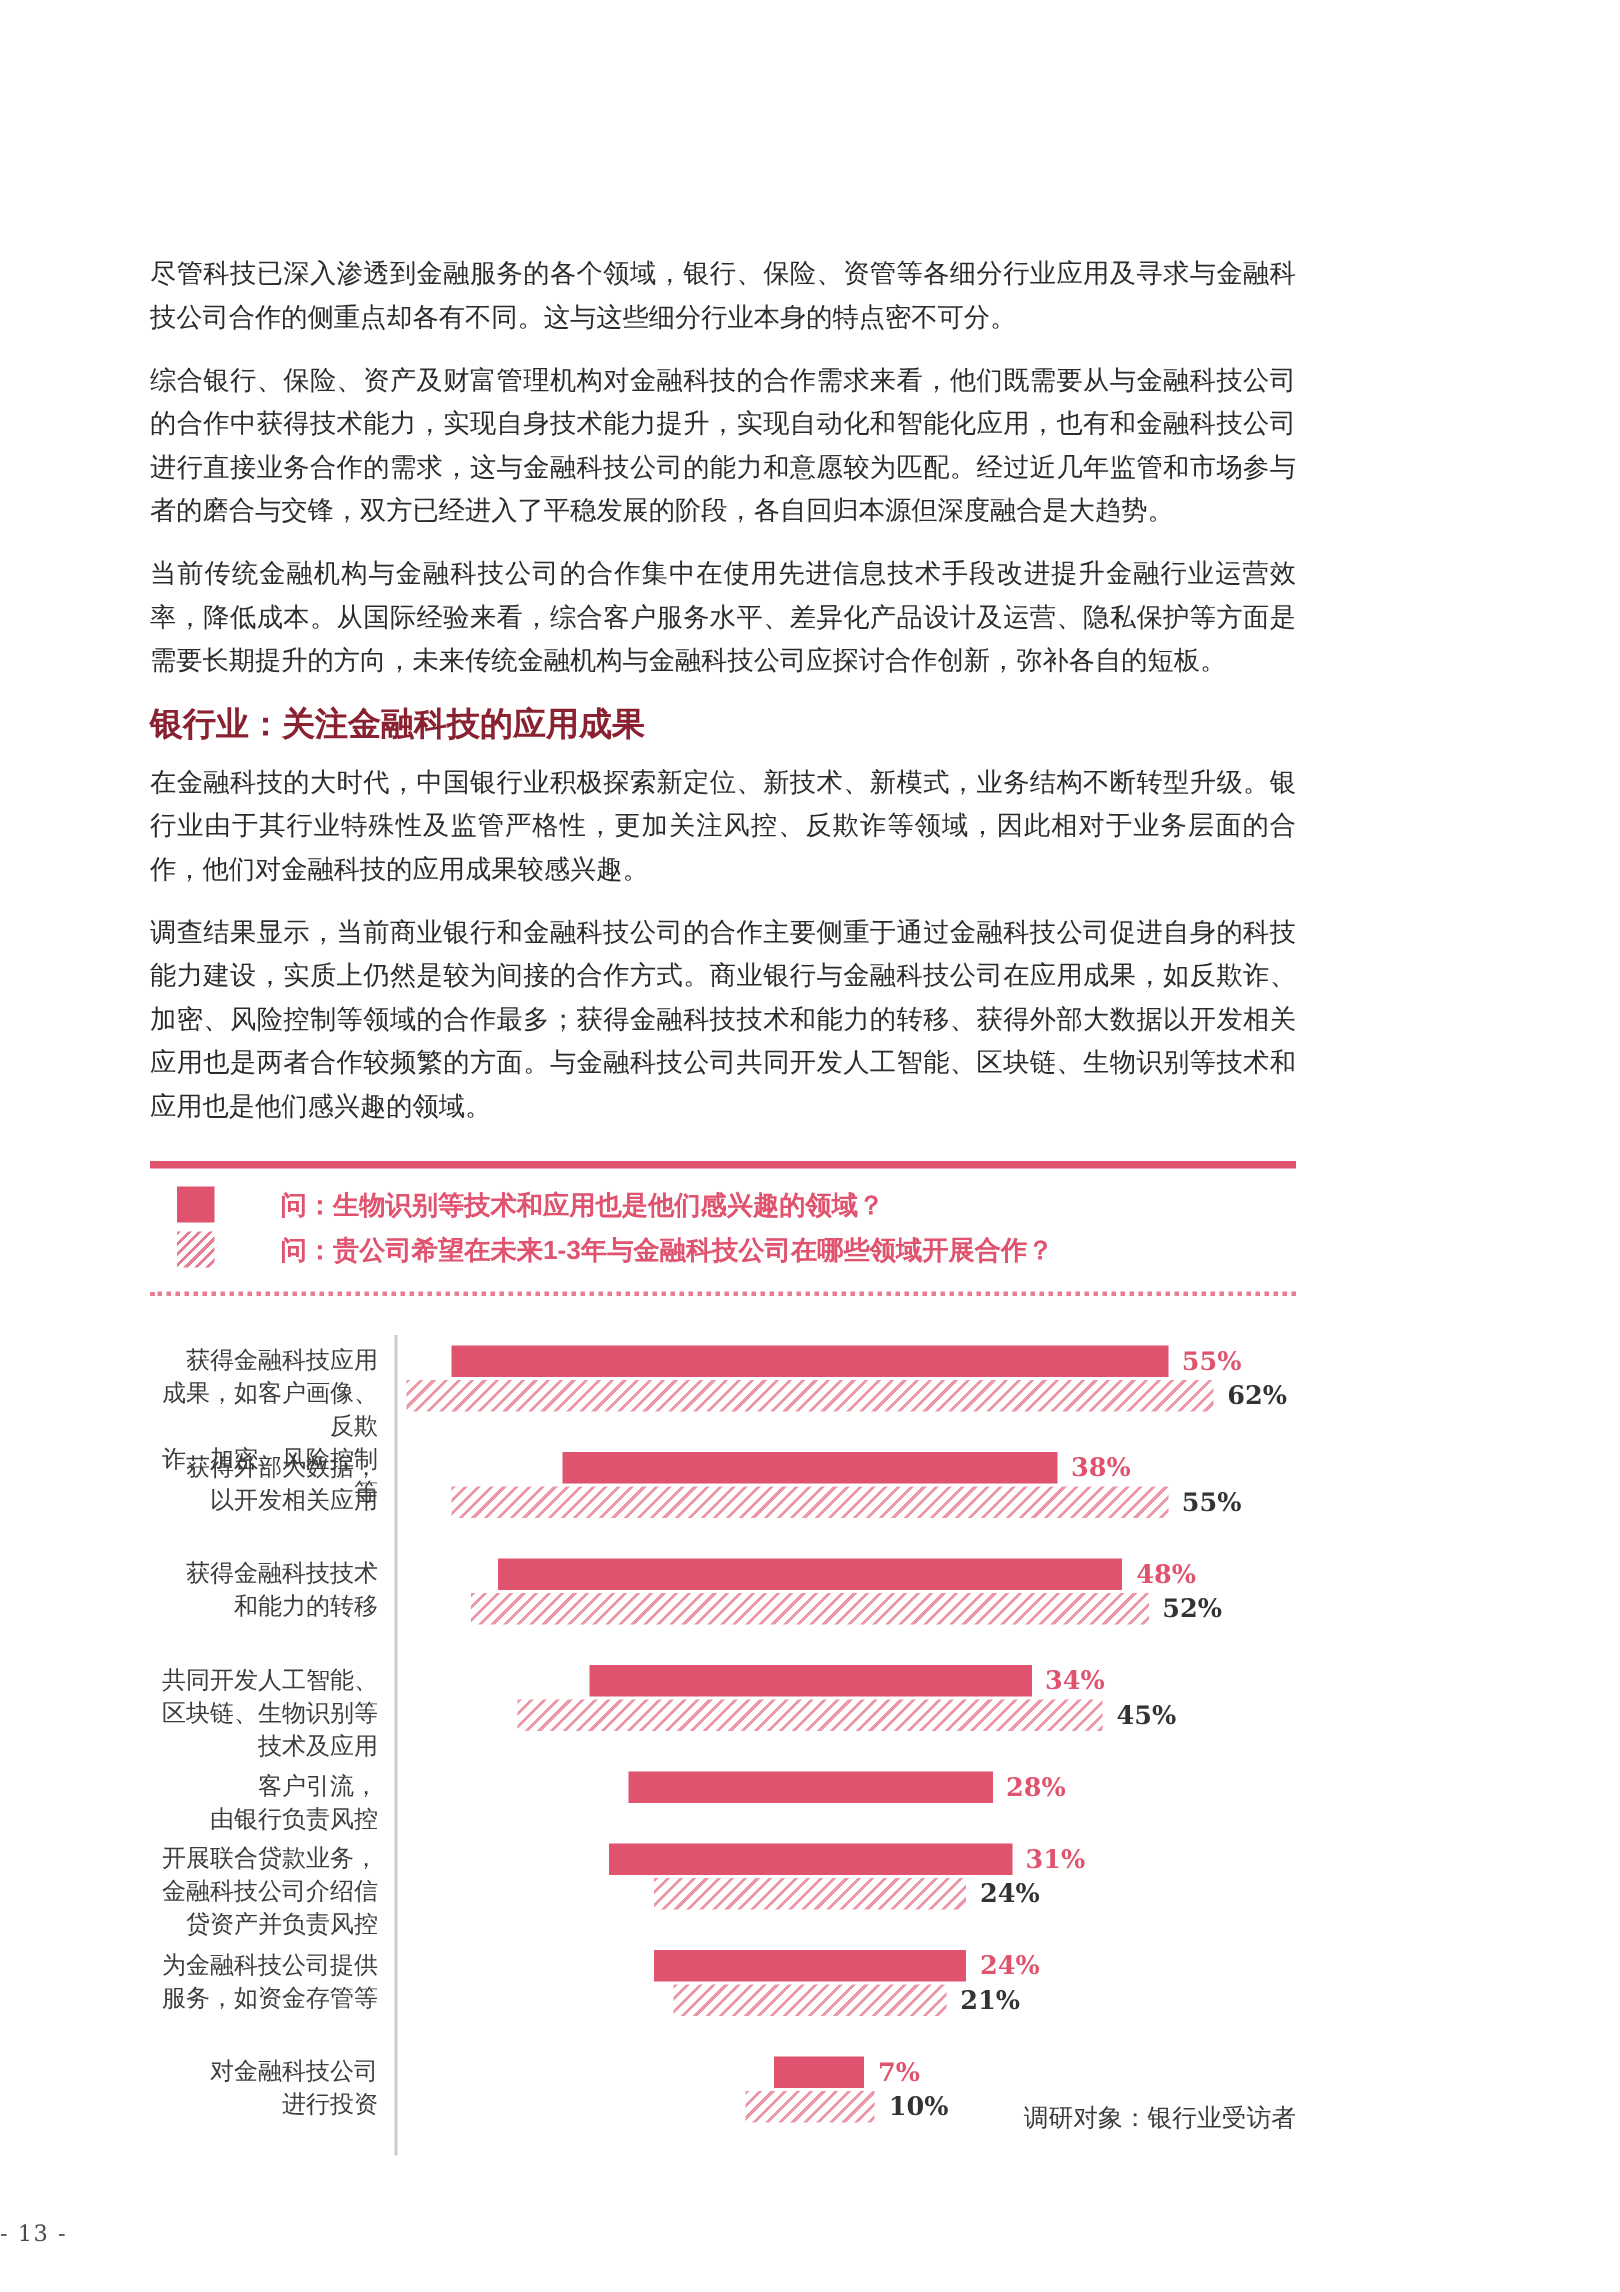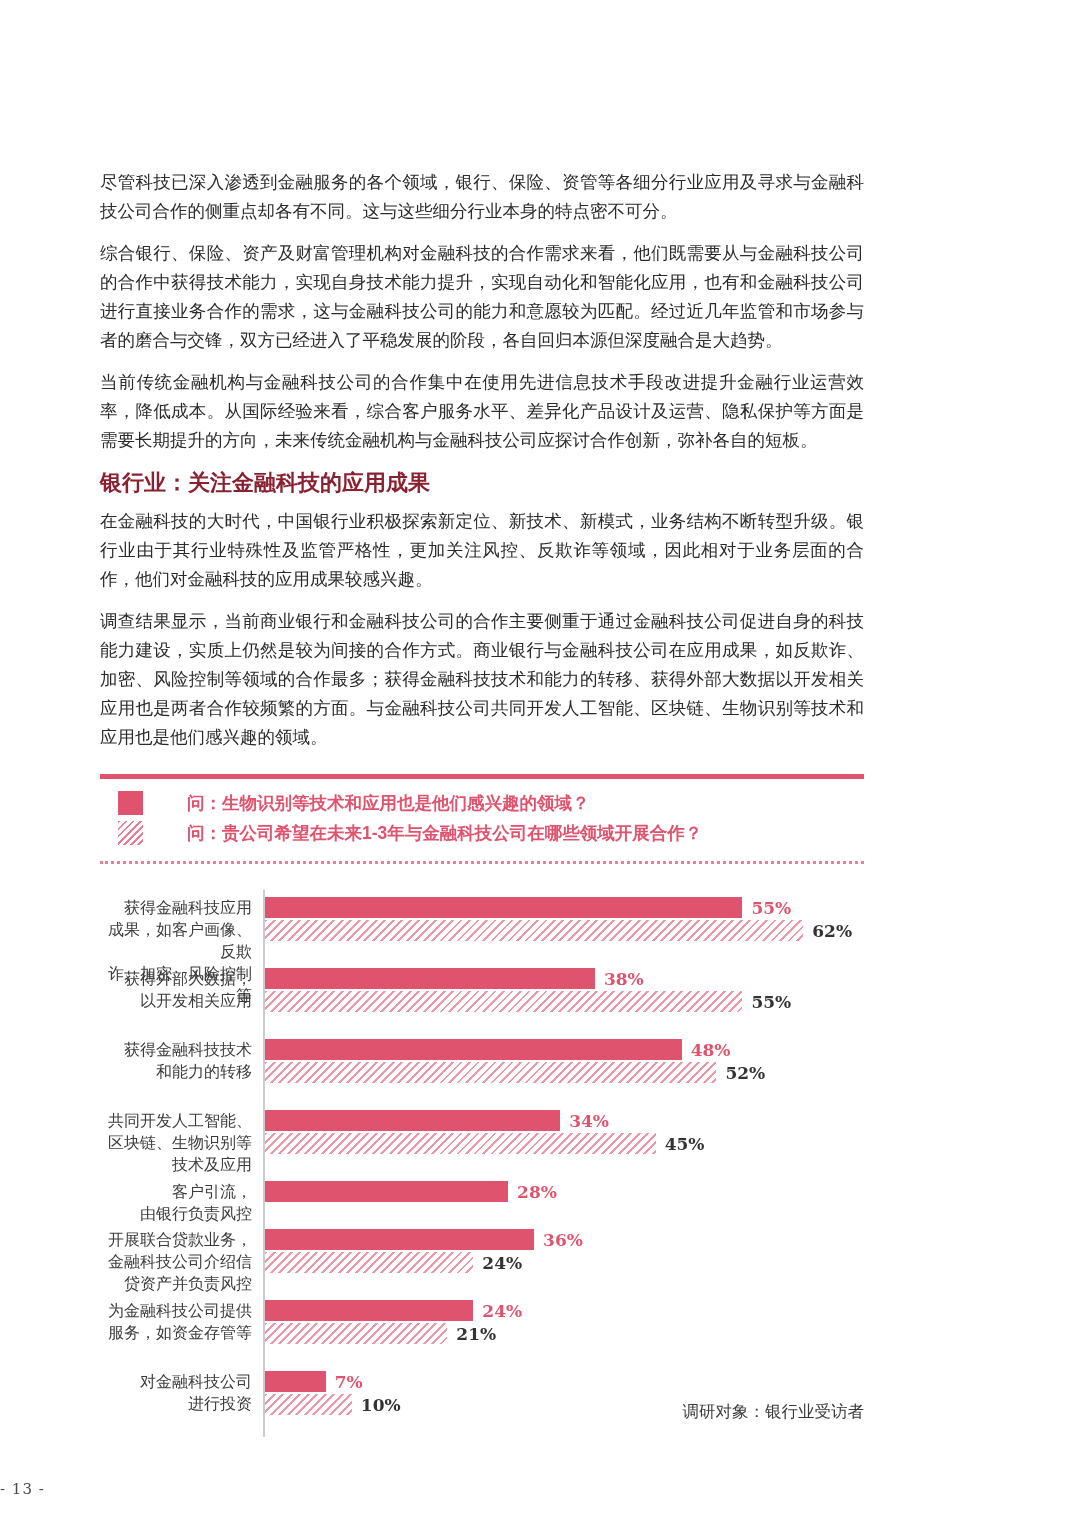--- a/index.html
+++ b/index.html
@@ -78,21 +78,21 @@
     left: -165px;
     width: 152px;
     text-align: right;
     font-size: 16px;
     line-height: 22px;
     color: #3c3c3c;
     white-space: pre-line;
     font-family: Liberation Sans, sans-serif;
   }
   .bars { flex: 1; min-width: 0; }
-  .bar-line { display: flex; align-items: center; }
+  .bar-line { display: flex; align-items: center; justify-content: center; }
   .bar-line + .bar-line { margin-top: 2px; }
   .bar { height: 21px; flex: 0 0 auto; }
   .bar.solid { background: var(--accent); }
   .bar.hatched {
     background: repeating-linear-gradient(135deg,
       rgba(224,83,111,0.6) 0px, rgba(224,83,111,0.6) 2px,
       #ffffff 2px, #ffffff 6px);
   }
   .val {
     margin-left: 9px;
@@ -229,21 +229,21 @@
     </div>
   </div>
 
   <div class="chart-row">
     <div class="cat-label">开展联合贷款业务，
 金融科技公司介绍信
 贷资产并负责风控</div>
     <div class="bars">
       <div class="bar-line">
         <div class="bar solid" style="width: 44.9275%;"></div>
-        <span class="val val-solid">36%</span>
+        <span class="val val-solid">31%</span>
       </div>
       <div class="bar-line">
         <div class="bar hatched" style="width: 34.7826%;"></div>
         <span class="val val-hatched">24%</span>
       </div>
     </div>
   </div>
 
   <div class="chart-row">
     <div class="cat-label">为金融科技公司提供

